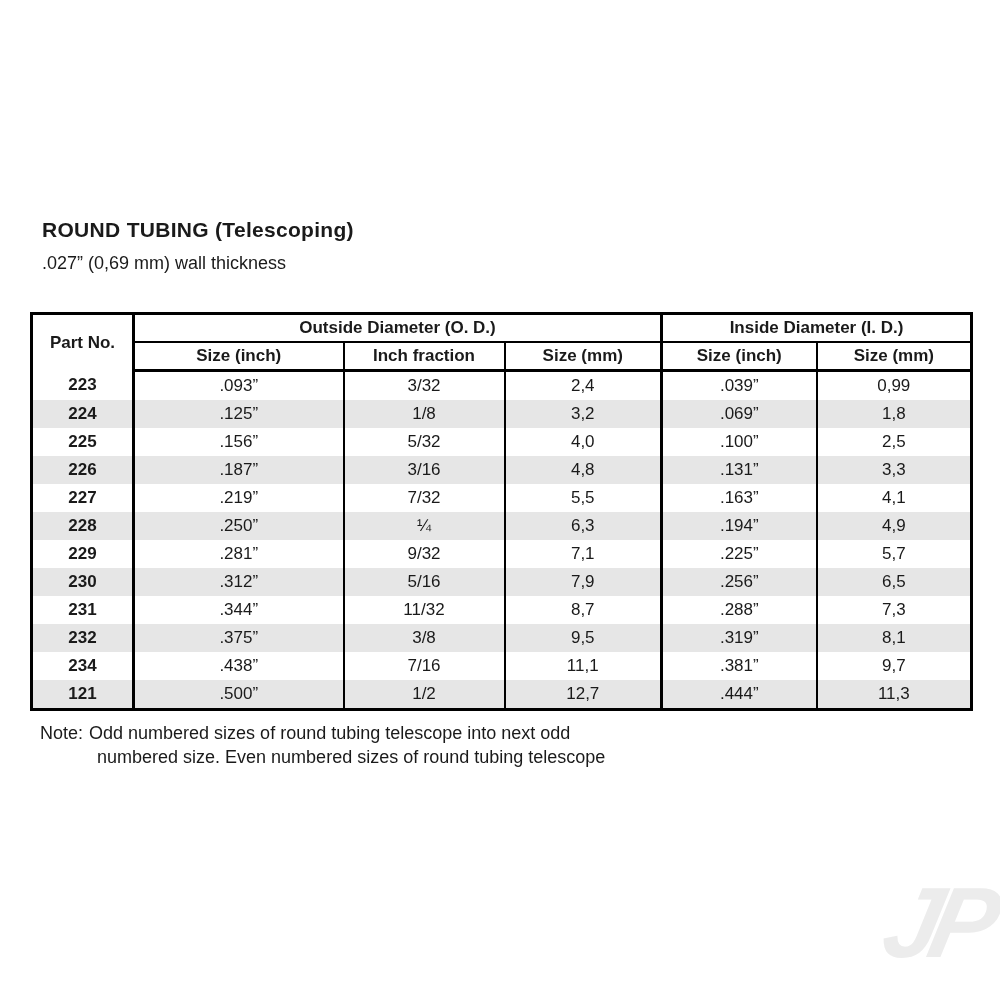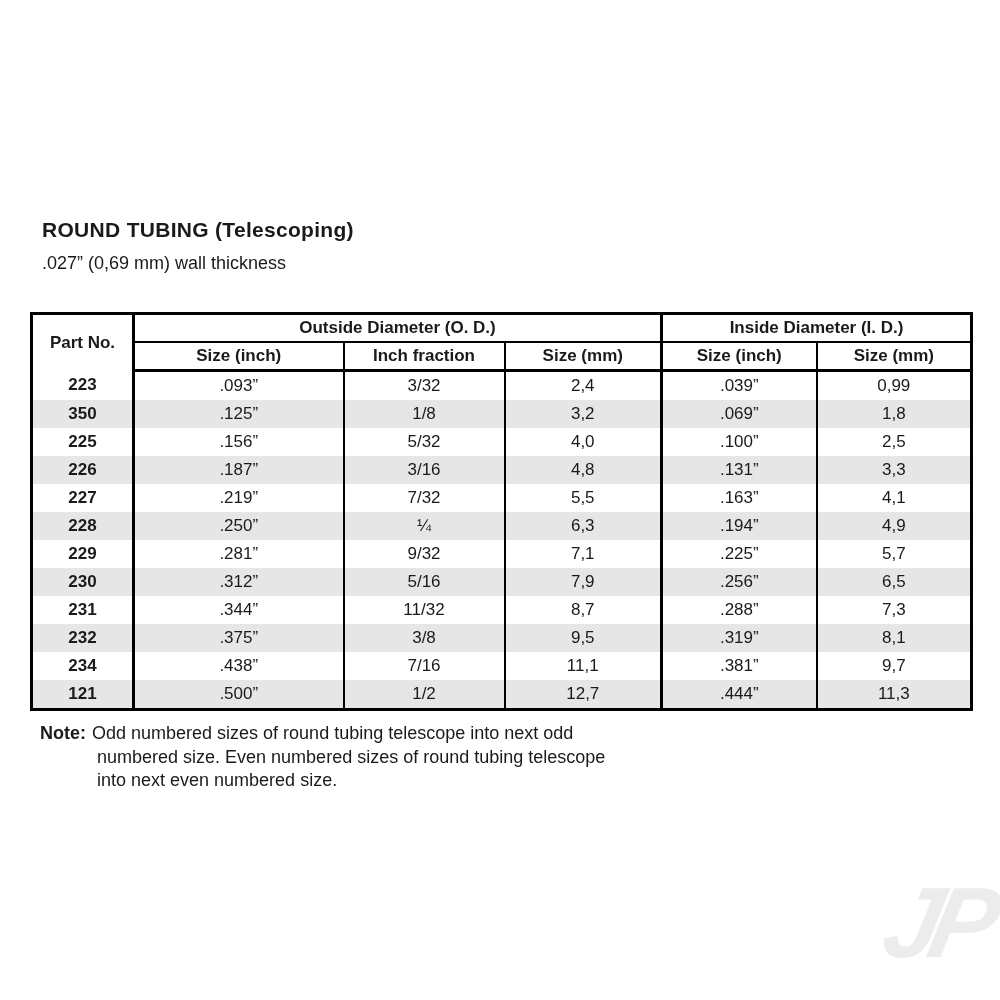--- a/index.html
+++ b/index.html
@@ -30,21 +30,21 @@
   thead tr.sub-row th { border-bottom:3px solid #000; height:26px; }
   th.sec-left, td.sec-left { border-left:3px solid #000; }
   thead tr.sub-row th.inner { border-left:2px solid #000;margin-top:8px; }
   tbody td { border-left:2px solid #000; }
   tbody td:first-child { border-left:none; }
   tbody tr.stripe { background:var(--stripe-color); }
   td.part-cell { font-weight:bold; }
 
   
   .note { position:absolute; left:40px; top:722px; font-size:18px; line-height:23.5px; }
-  .note-label { font-weight:bold; margin-right:6px; }
+  .note-label { font-weight:normal; margin-right:6px; }
   .note-line.indent { padding-left:57px; }
 
   
   .watermark {
     position:absolute; left:886px; top:872px;
     font-size:100px; font-weight:bold; font-style:italic;
     letter-spacing:-10px; color:var(--watermark-color);
     transform:skewX(-12deg); line-height:1; user-select:none;
   }
 </style>
@@ -84,21 +84,21 @@
     <tbody>
         <tr>
       <td class="part-cell">223</td>
       <td class="sec-left">.093”</td>
       <td>3/32</td>
       <td>2,4</td>
       <td class="sec-left">.039”</td>
       <td>0,99</td>
     </tr>
         <tr class="stripe">
-      <td class="part-cell">350</td>
+      <td class="part-cell">224</td>
       <td class="sec-left">.125”</td>
       <td>1/8</td>
       <td>3,2</td>
       <td class="sec-left">.069”</td>
       <td>1,8</td>
     </tr>
         <tr>
       <td class="part-cell">225</td>
       <td class="sec-left">.156”</td>
       <td>5/32</td>
@@ -177,18 +177,17 @@
       <td>12,7</td>
       <td class="sec-left">.444”</td>
       <td>11,3</td>
     </tr>
       </tbody>
   </table>
 
   <div class="note">
     <div class="note-line"><span class="note-label">Note:</span><span>Odd numbered sizes of round tubing telescope into next odd</span></div>
     <div class="note-line indent">numbered size. Even numbered sizes of round tubing telescope</div>
-    <div class="note-line indent">into next even numbered size.</div>
   </div>
 
   <div class="watermark">JP</div>
 
 </div>
 
 </body></html>

